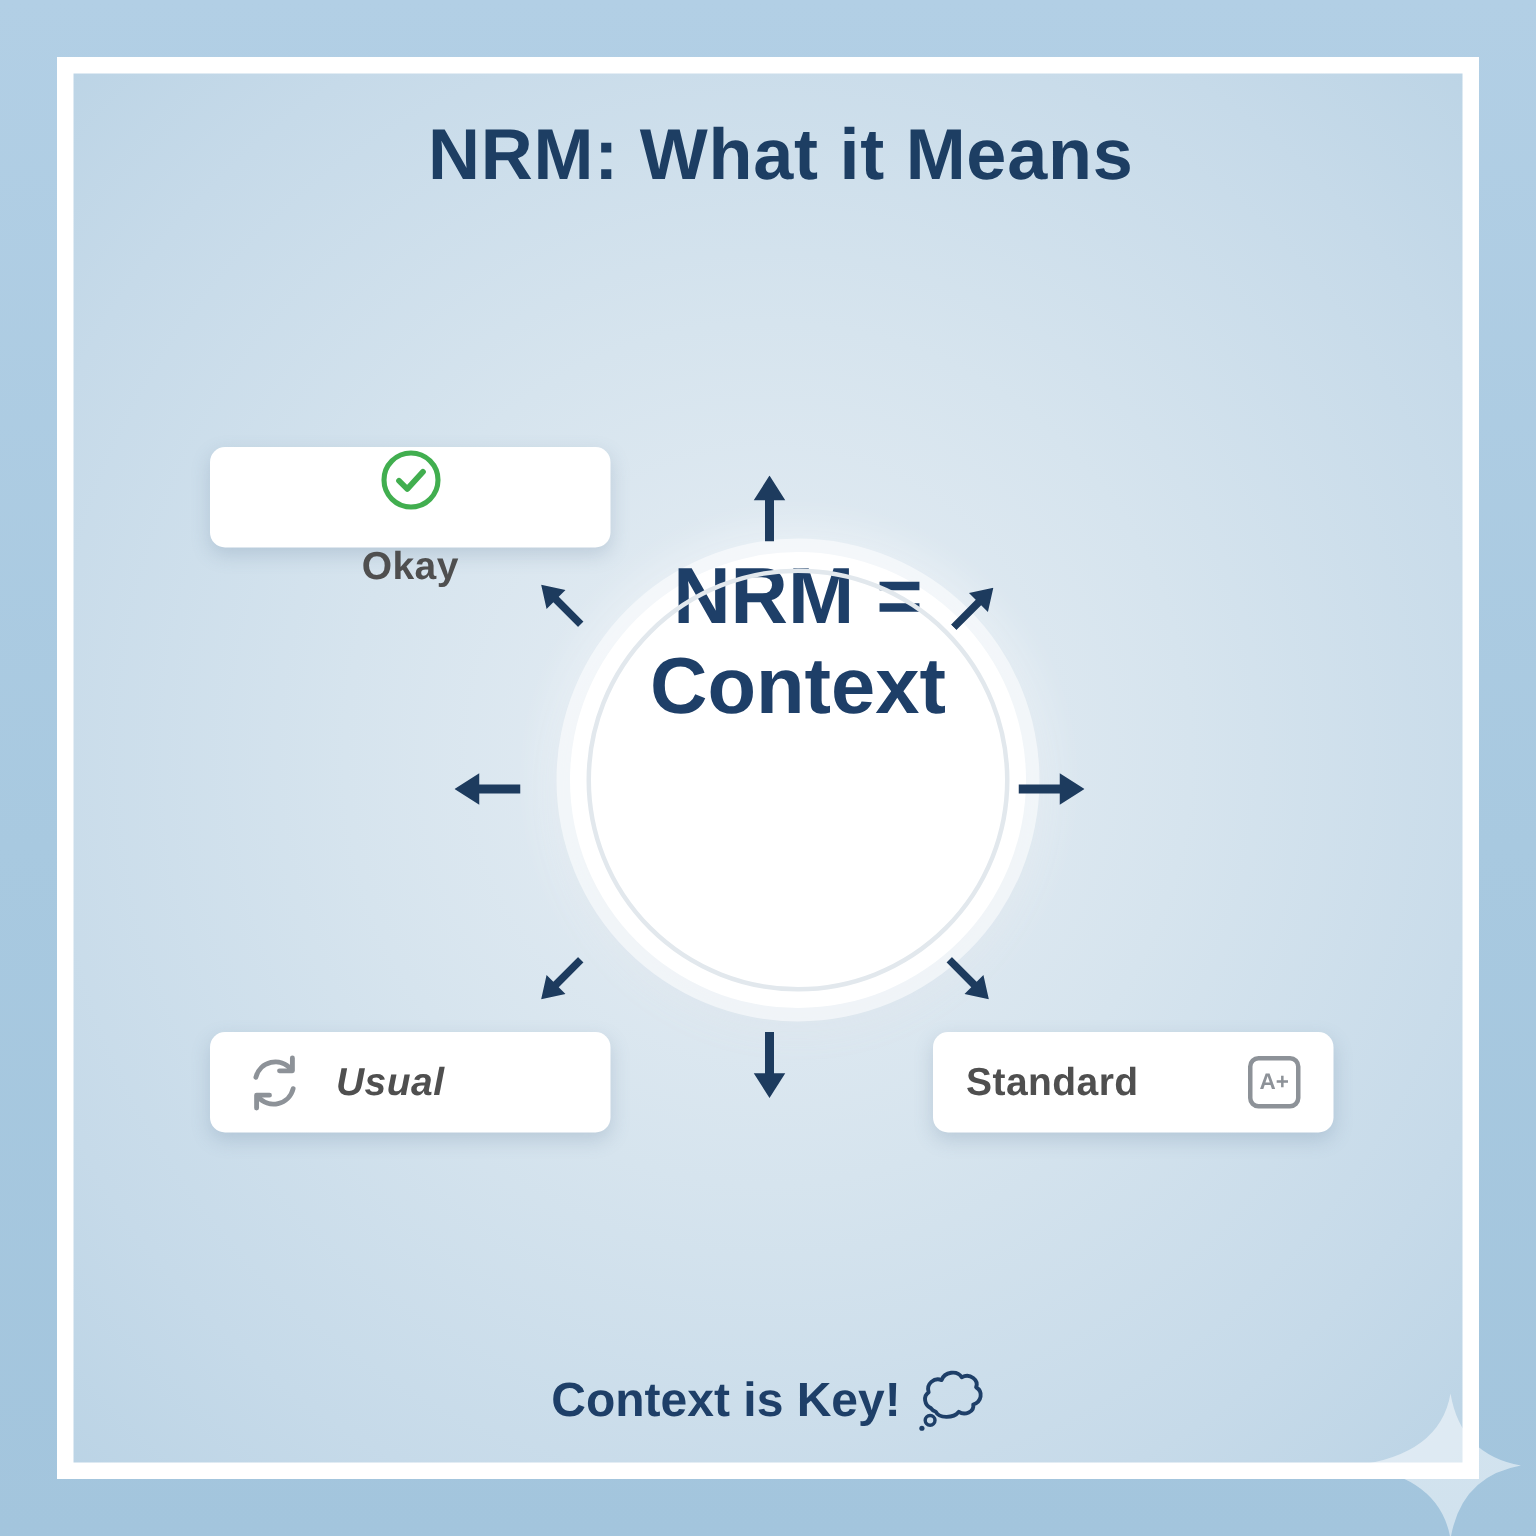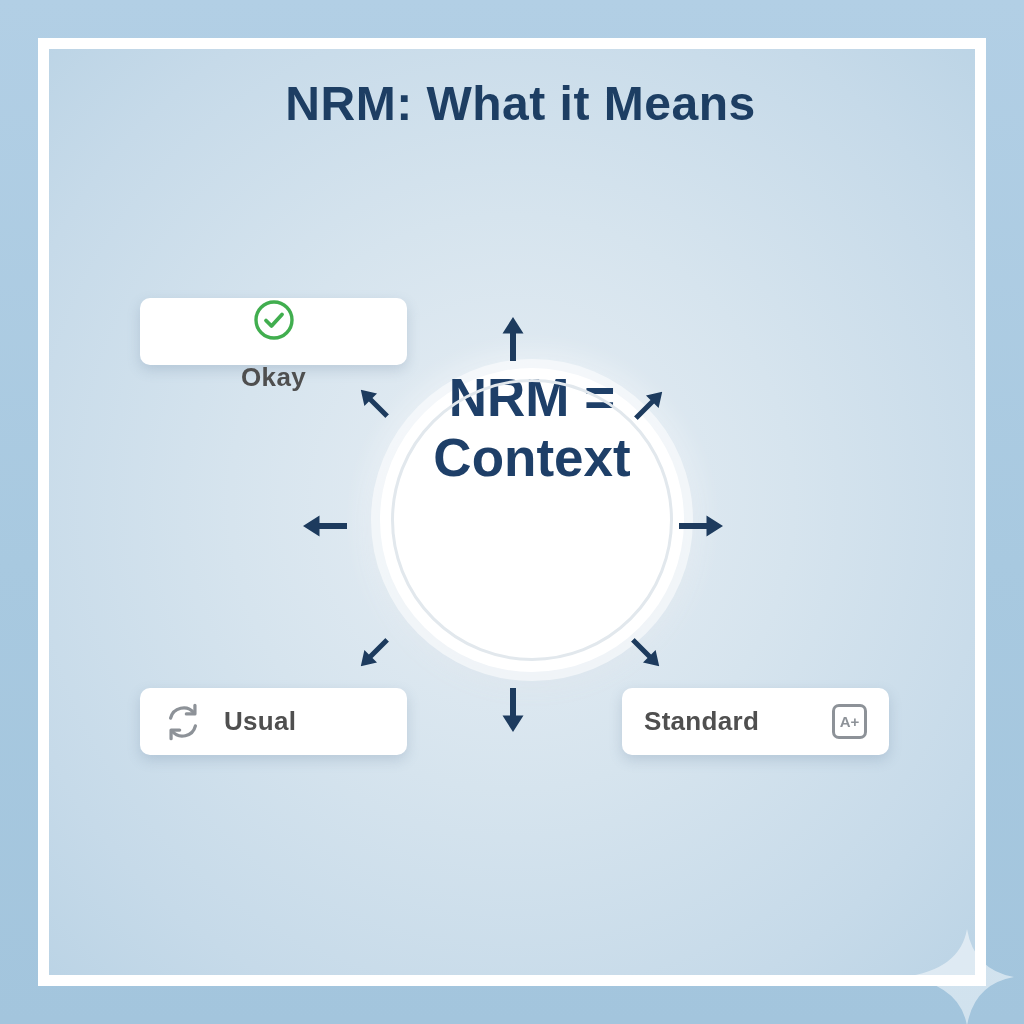--- a/index.html
+++ b/index.html
@@ -88,21 +88,21 @@
   .label-card.align-right { justify-content: space-between; gap: 16px; }
   .card-label {
     font-size: 26px;
     font-weight: 700;
     color: #4f4f4f;
     letter-spacing: 0.3px;
     white-space: nowrap;
   }
   .card-okay            { left: 140px; top: 298px; flex-direction: column; }
   .card-nothing-special { left: 622px; top: 298px; }
-  .card-usual           { left: 140px; top: 688px; }
+  .card-usual           { left: 140px; top: 688px; font-style: italic; }
   .card-standard        { left: 622px; top: 688px; }
 
   .badge-a-plus {
     width: 35px; height: 35px;
     border: 3px solid #8d9298;
     border-radius: 7px;
     display: flex; align-items: center; justify-content: center;
     font-size: 15px; font-weight: 700; color: #8d9298;
     flex: 0 0 auto;
   }
@@ -194,15 +194,23 @@
         <path d="M9.5 39.5 L9.5 30.5 L18.5 30.5" fill="none" stroke="#8d9298" stroke-width="3.4" stroke-linecap="round" stroke-linejoin="round"></path>
       </svg>
       <span class="card-label">Usual</span>
     </div>
 
     <div class="label-card card-standard align-right">
       <span class="card-label">Standard</span>
       <span class="badge-a-plus">A+</span>
     </div>
 
+    <div class="caption">
+      <span class="caption-text">Context is Key!</span>
+      <svg class="icon" width="46" height="46" viewBox="0 0 48 48">
+        <path d="M11 30 C 6.5 28 5.5 21.5 9.5 19 C 7.5 13 13.5 8.5 18.5 10.5 C 20.5 4.5 29.5 3.5 32.5 8.5 C 38.5 5.5 44.5 10.5 42.5 15.5 C 47.5 18.5 46.5 25.5 40.5 27.5 C 41.5 32.5 34.5 35.5 30.5 32.5 C 26.5 37.5 16.5 37 14.5 32.5 C 13 32 11.8 31.2 11 30 Z" fill="none" stroke="#1e3f68" stroke-width="2.7" stroke-linejoin="round"></path>
+        <circle cx="10.5" cy="38.5" r="3.4" fill="none" stroke="#1e3f68" stroke-width="2.4"></circle>
+        <circle cx="4.8" cy="44" r="1.8" fill="#1e3f68"></circle>
+      </svg>
+    </div>
 
   </div>
 </div>
 
 </body></html>

